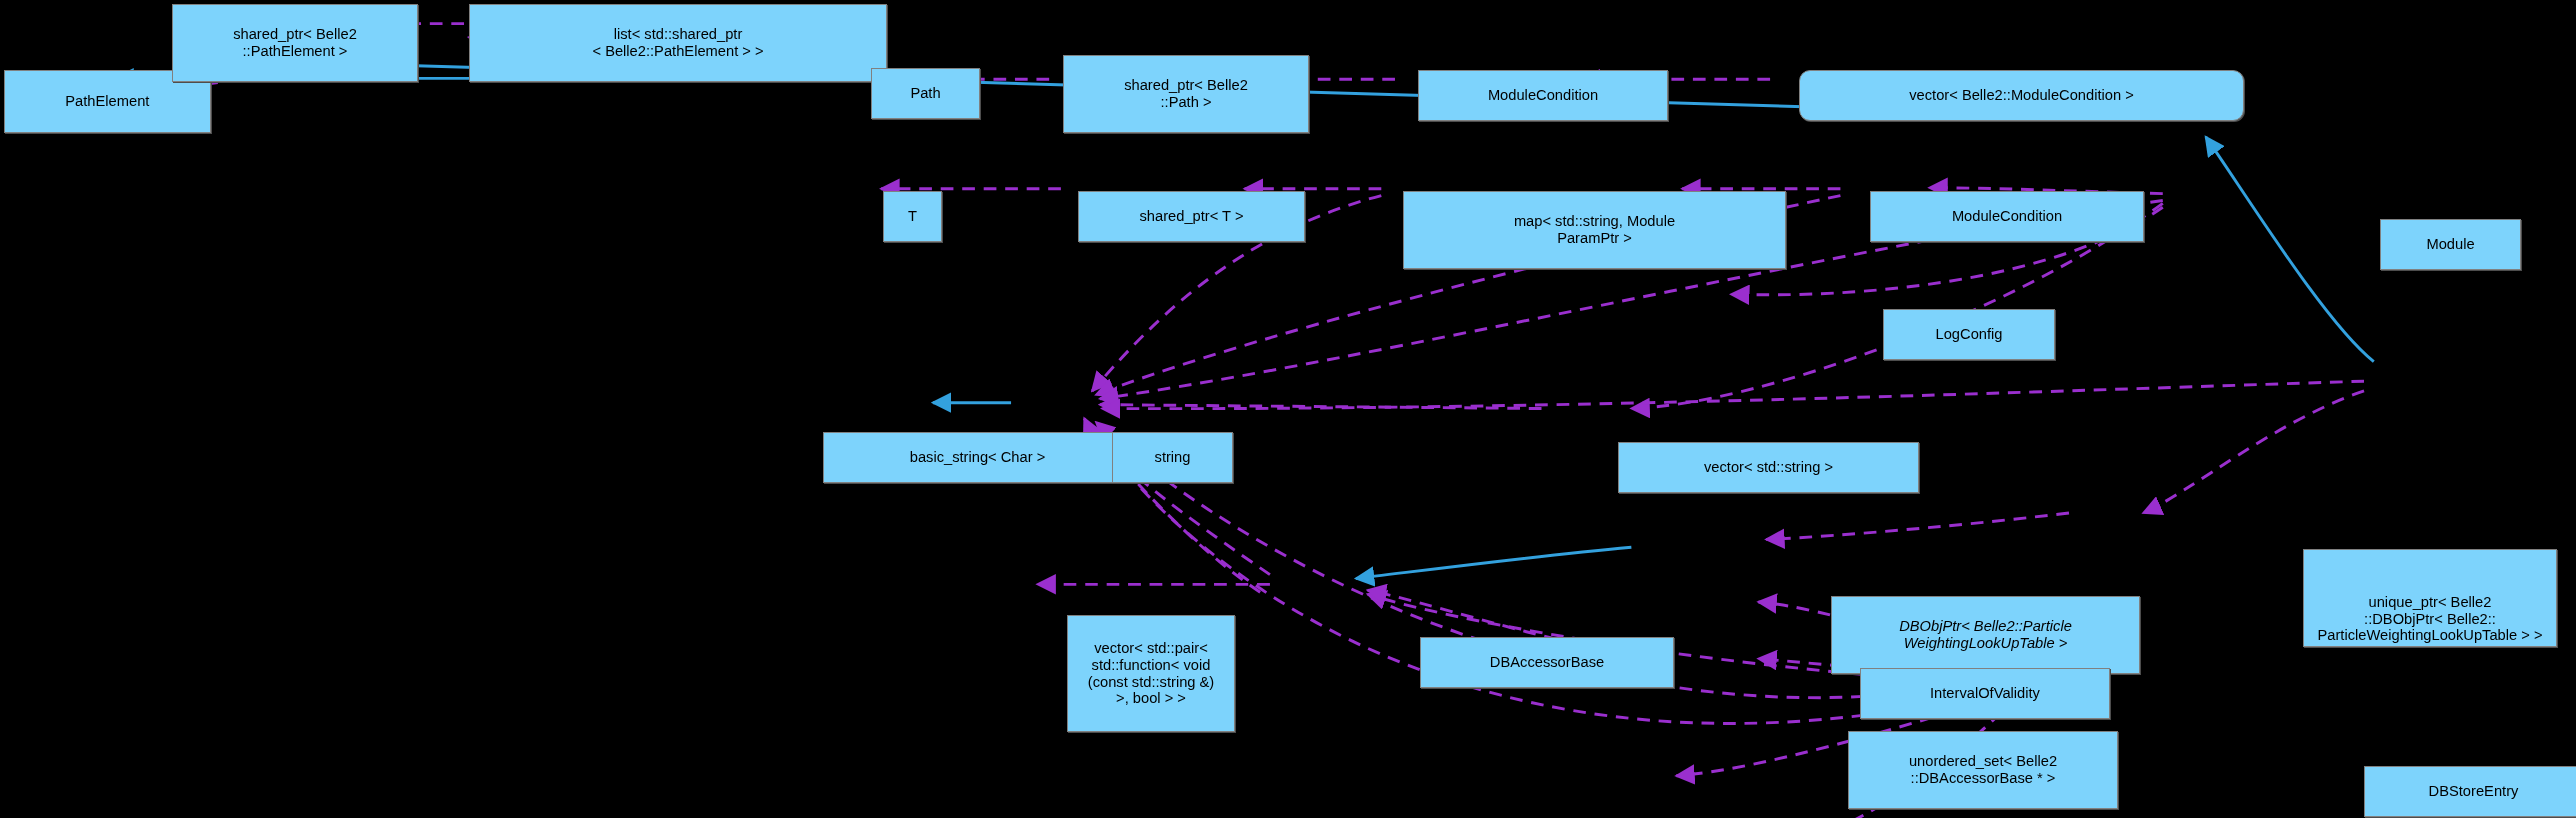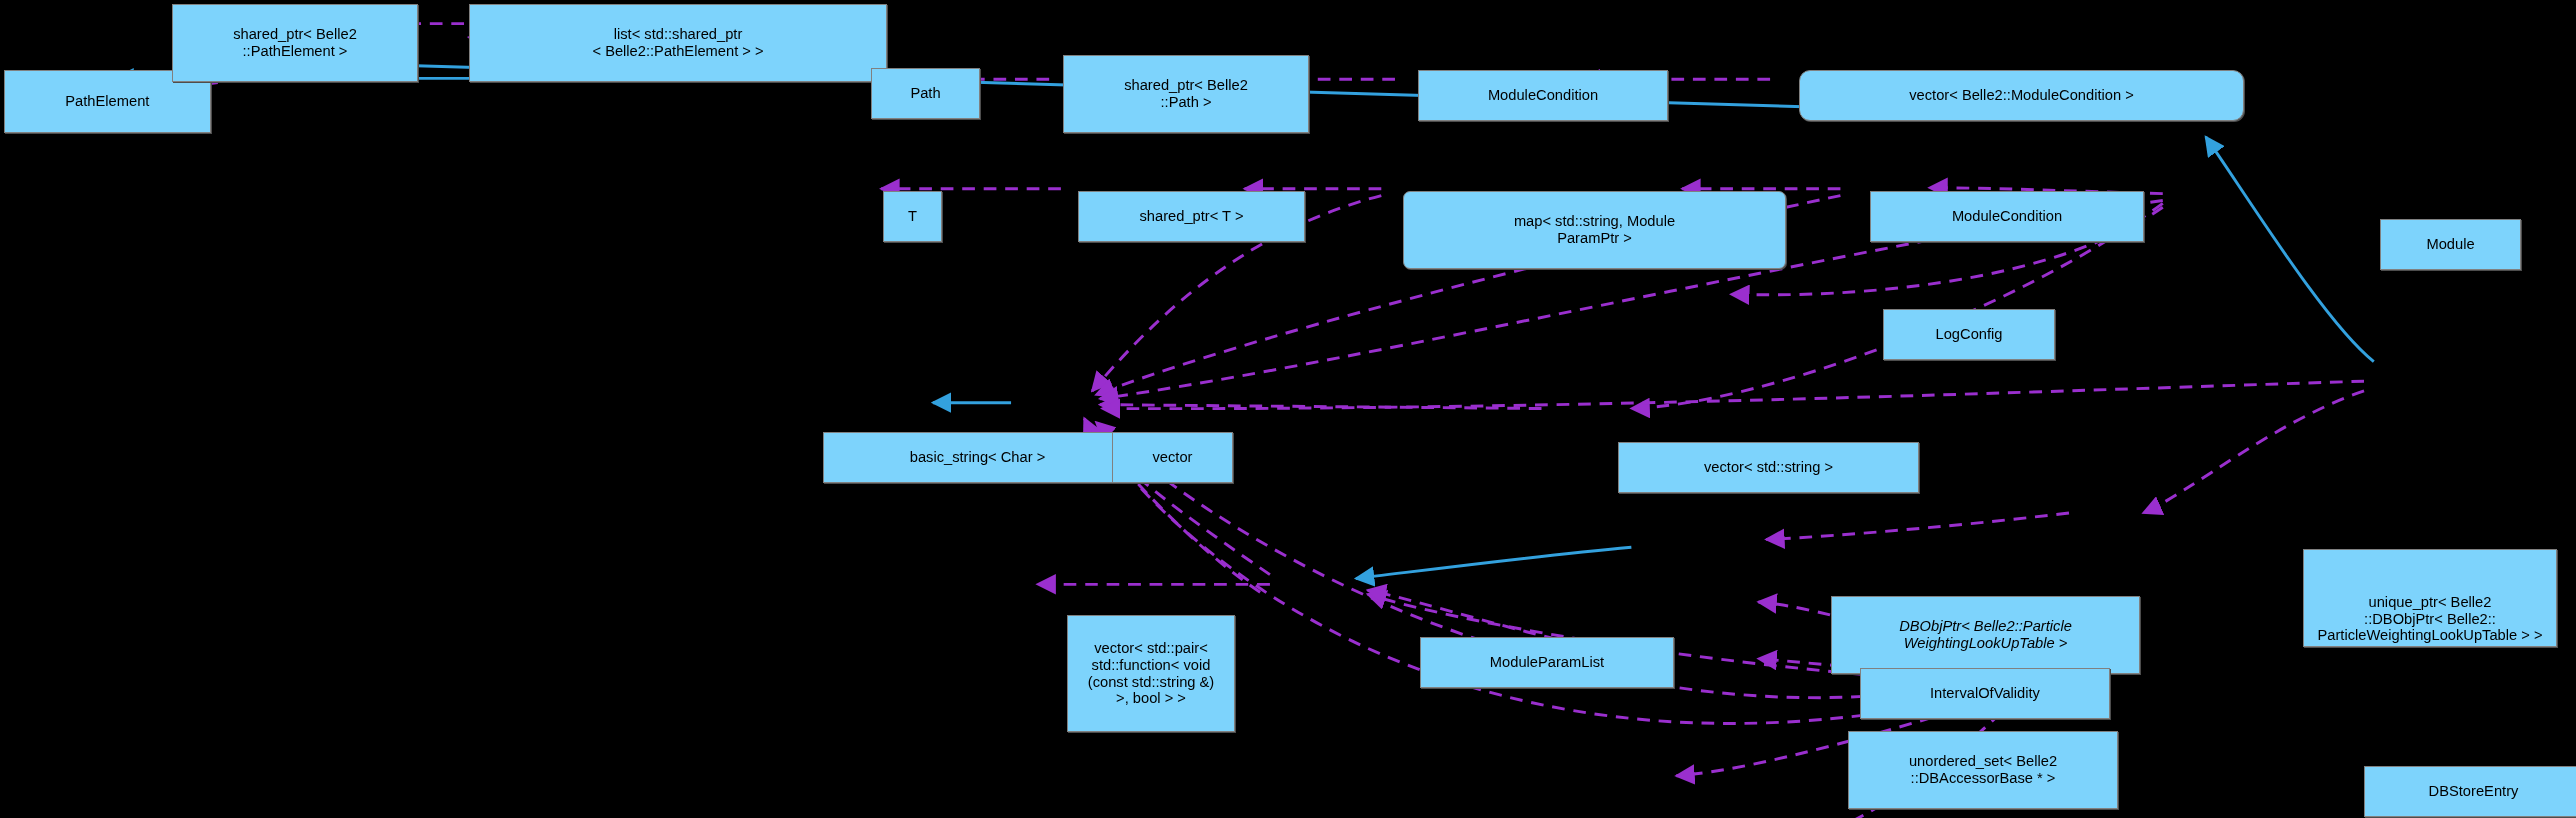--- a/index.html
+++ b/index.html
@@ -152,37 +152,37 @@
 ::PathElement &gt;</span></div>
       <div class="node" style="left: 469px; top: 3.9px; width: 418px; height: 78px;"><span class="node-label">list&lt; std::shared_ptr
 &lt; Belle2::PathElement &gt; &gt;</span></div>
       <div class="node" style="left: 871px; top: 68px; width: 109px; height: 51px;"><span class="node-label">Path</span></div>
       <div class="node" style="left: 1063px; top: 55px; width: 246px; height: 78px;"><span class="node-label">shared_ptr&lt; Belle2
 ::Path &gt;</span></div>
       <div class="node" style="left: 1418px; top: 70px; width: 250px; height: 51px;"><span class="node-label">ModuleCondition</span></div>
       <div class="node" style="left: 1799px; top: 70px; width: 445px; height: 51px; border-radius: 11px;"><span class="node-label">vector&lt; Belle2::ModuleCondition &gt;</span></div>
       <div class="node" style="left: 883px; top: 191px; width: 59px; height: 51px;"><span class="node-label">T</span></div>
       <div class="node" style="left: 1078px; top: 191px; width: 227px; height: 51px;"><span class="node-label">shared_ptr&lt; T &gt;</span></div>
-      <div class="node" style="left: 1403px; top: 191px; width: 383px; height: 78px; border-radius: 7px;"><span class="node-label">map&lt; std::string, Module
+      <div class="node" style="left: 1403px; top: 191px; width: 383px; height: 78px;"><span class="node-label">map&lt; std::string, Module
 ParamPtr &gt;</span></div>
       <div class="node" style="left: 1870px; top: 191px; width: 274px; height: 51px;"><span class="node-label">ModuleCondition</span></div>
       <div class="node" style="left: 2380px; top: 219px; width: 141px; height: 51px;"><span class="node-label">Module</span></div>
       <div class="node" style="left: 1883px; top: 309px; width: 172px; height: 51px;"><span class="node-label">LogConfig</span></div>
       <div class="node" style="left: 823px; top: 432px; width: 309px; height: 51px;"><span class="node-label">basic_string&lt; Char &gt;</span></div>
-      <div class="node" style="left: 1112px; top: 432px; width: 121px; height: 51px;"><span class="node-label">vector</span></div>
+      <div class="node" style="left: 1112px; top: 432px; width: 121px; height: 51px;"><span class="node-label">string</span></div>
       <div class="node" style="left: 1618px; top: 442px; width: 301px; height: 51px;"><span class="node-label">vector&lt; std::string &gt;</span></div>
       <div class="node" style="left: 2303px; top: 549px; width: 254px; height: 98px; align-items: flex-end;"><span class="node-label">unique_ptr&lt; Belle2
 ::DBObjPtr&lt; Belle2::
 ParticleWeightingLookUpTable &gt; &gt;</span></div>
       <div class="node" style="left: 1067px; top: 615px; width: 168px; height: 117px;"><span class="node-label">vector&lt; std::pair&lt;
 std::function&lt; void
 (const std::string &amp;)
 &gt;, bool &gt; &gt;</span></div>
       <div class="node" style="left: 1831px; top: 596px; width: 309px; height: 78px; font-style: italic;"><span class="node-label">DBObjPtr&lt; Belle2::Particle
 WeightingLookUpTable &gt;</span></div>
-      <div class="node" style="left: 1420px; top: 637px; width: 254px; height: 51px;"><span class="node-label">ModuleParamList</span></div>
+      <div class="node" style="left: 1420px; top: 637px; width: 254px; height: 51px;"><span class="node-label">DBAccessorBase</span></div>
       <div class="node" style="left: 1860px; top: 668px; width: 250px; height: 51px;"><span class="node-label">IntervalOfValidity</span></div>
       <div class="node" style="left: 1848px; top: 731px; width: 270px; height: 78px;"><span class="node-label">unordered_set&lt; Belle2
 ::DBAccessorBase * &gt;</span></div>
       <div class="node" style="left: 2364px; top: 766px; width: 219px; height: 51px;"><span class="node-label">DBStoreEntry</span></div>
     </div>
 </div>
 
 
 </body></html>

